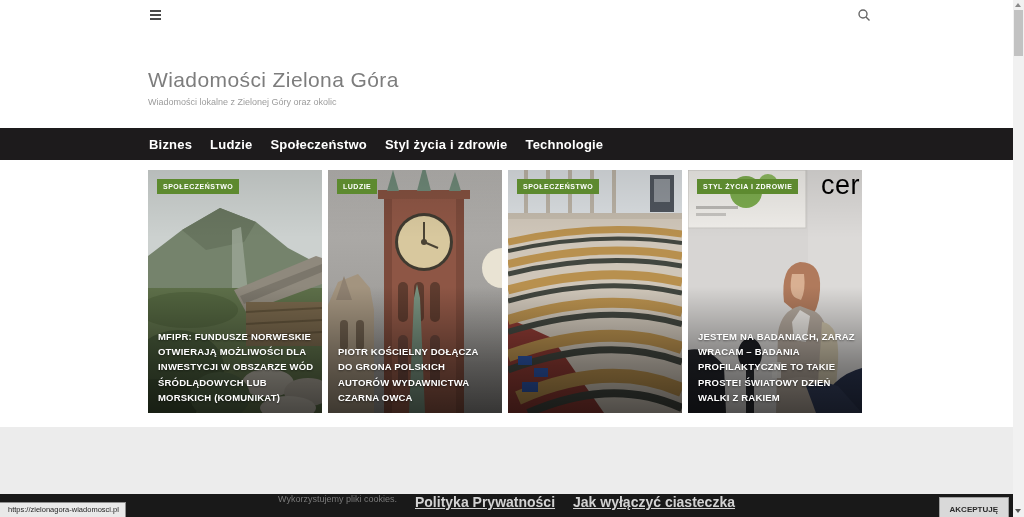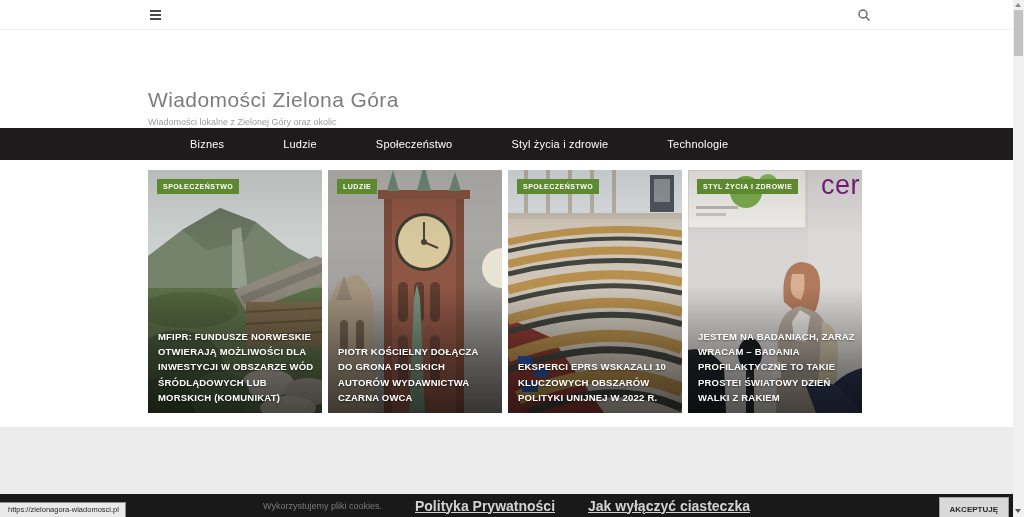--- a/index.html
+++ b/index.html
@@ -6,44 +6,44 @@
   body { font-family:"Liberation Sans", sans-serif; background:#fff; }
   .page { position:relative; width:1024px; height:517px; background:#fff; overflow:hidden; }
 
   
   .topbar { position:absolute; top:0; left:0; width:1013px; height:30px; background:#fff; border-bottom:1px solid #f1f1f1; }
   .hamburger { position:absolute; left:150px; top:10px; width:11px; height:10px; cursor:pointer; }
   .hamburger span { display:block; width:11px; height:2px; background:#4a4a4a; margin-bottom:2px; }
   .search-btn { position:absolute; right:142px; top:8px; width:14px; height:14px; cursor:pointer; }
 
   
-  .header { position:absolute; top:44px; left:0; width:1013px; height:118px; background:#fff; }
+  .header { position:absolute; top:24px; left:0; width:1013px; height:118px; background:#fff; }
   .site-title { position:absolute; left:148px; top:44px; font-size:21px; color:#7d7d7d; letter-spacing:.4px; font-weight:400; }
   .site-tagline { position:absolute; left:148px; top:73px; font-size:9px; color:#9c9c9c; }
 
   
   .navbar { position:absolute; top:128px; left:0; width:1013px; height:32px; background:#1d1b1c; display:flex; align-items:center; padding-left:149px; gap:18px; }
-  .nav-item { color:#fff; font-size:11px; font-weight:400; letter-spacing:.2px; cursor:pointer; white-space:nowrap;margin-left:41px; }
+  .nav-item { color:#fff; font-size:13px; font-weight:700; letter-spacing:.2px; cursor:pointer; white-space:nowrap; }
 
   
   .cards { position:absolute; top:170px; left:148px; display:flex; gap:6px; }
   .card { position:relative; width:174px; height:243px; overflow:hidden; cursor:pointer; background:#999; }
   .card svg { position:absolute; left:0; top:0; width:100%; height:100%; display:block; }
   .card-overlay { position:absolute; left:0; top:0; right:0; bottom:0;
     background:linear-gradient(180deg, rgba(0,0,0,.10) 0%, rgba(0,0,0,0) 28%, rgba(0,0,0,0) 48%, rgba(0,0,0,.42) 80%, rgba(0,0,0,.62) 100%); }
   .card-badge { position:absolute; top:9px; left:9px; background:#5d8a2f; color:#fff; font-size:7px; font-weight:bold; letter-spacing:.5px; padding:4px 6px; z-index:3; }
   .card-title { position:absolute; left:10px; right:7px; bottom:8px; color:#fff; font-size:9.5px; font-weight:bold; line-height:1.6; letter-spacing:.2px; z-index:3; text-shadow:0 1px 2px rgba(0,0,0,.45); }
-  .card-img-text { position:absolute; top:0px; right:2px; font-size:27px; color:#701a75; letter-spacing:.5px; z-index:2; }
+  .card-img-text { position:absolute; top:0px; right:2px; font-size:27px; color:#000000; letter-spacing:.5px; z-index:2; }
 
   
   .lower { position:absolute; top:427px; left:0; width:1013px; height:90px; background:#ececec; }
 
   
   .cookiebar { position:absolute; bottom:0; left:0; width:1013px; height:23px; background:#191919; z-index:10; }
-  .cookie-content { display:flex; align-items:center; justify-content:center; height:100%; gap:33px; }
+  .cookie-content { display:flex; justify-content:center; height:100%; gap:18px; }
   .cookie-msg { color:#7a7a7a; font-size:9px; }
   .cookie-link { color:#d2d2d2; font-size:14px; font-weight:bold; text-decoration:underline; cursor:pointer; }
   .accept-btn { position:absolute; right:4px; top:3px; height:24px; background:#d9d9d9; border:1px solid #9e9e9e; color:#2a2a2a; font-size:8px; font-weight:bold; padding:0 10px; cursor:pointer; font-family:"Liberation Sans", sans-serif; }
 
   
   .status-bubble { position:absolute; left:0; bottom:0; background:#e9e9e9; border:1px solid #8f8f8f; border-left:none; border-bottom:none; color:#1f1f1f; font-size:7.5px; padding:2px 6px 3px 8px; z-index:20; }
 
   
   .scrollbar { position:absolute; right:0; top:0; width:11px; height:517px; background:#f1f1f1; z-index:30; }
   .sb-up { position:absolute; top:3px; left:2px; width:0; height:0; border-left:3.5px solid transparent; border-right:3.5px solid transparent; border-bottom:4px solid #8a8a8a; cursor:pointer; }
@@ -172,21 +172,20 @@
         <path d="M0,186 Q98,150 174,178" stroke="#b8904e" stroke-width="12" fill="none"></path>
         <path d="M0,200 Q98,164 174,192" stroke="#42463f" stroke-width="7" fill="none"></path>
         <path d="M10,228 Q100,188 174,220" stroke="#b8904e" stroke-width="14" fill="none"></path>
         <path d="M20,243 Q104,206 174,238" stroke="#42463f" stroke-width="8" fill="none"></path>
         <rect x="10" y="186" width="14" height="9" fill="#2d55a8"></rect>
         <rect x="26" y="198" width="14" height="9" fill="#2d55a8"></rect>
         <rect x="14" y="212" width="16" height="10" fill="#2d55a8"></rect>
       </svg>
       <div class="card-overlay"></div>
       <span class="card-badge">SPOŁECZEŃSTWO</span>
-      <div class="card-title">EKSPERCI EPRS WSKAZALI 10 KLUCZOWYCH OBSZARÓW POLITYKI UNIJNEJ W 2022 R.</div>
     </div>
 
     <div class="card">
       <svg viewBox="0 0 174 243" preserveAspectRatio="none">
         <rect width="174" height="243" fill="#d7d5d3"></rect>
         <rect x="120" width="54" height="243" fill="#dcdad8"></rect>
         <rect x="0" y="0" width="118" height="58" fill="#efede9" stroke="#c9c7c3"></rect>
         <circle cx="58" cy="22" r="16" fill="#7cab4e"></circle>
         <circle cx="80" cy="14" r="10" fill="#8db95f"></circle>
         <circle cx="16" cy="16" r="7" fill="#d8c98e"></circle>

